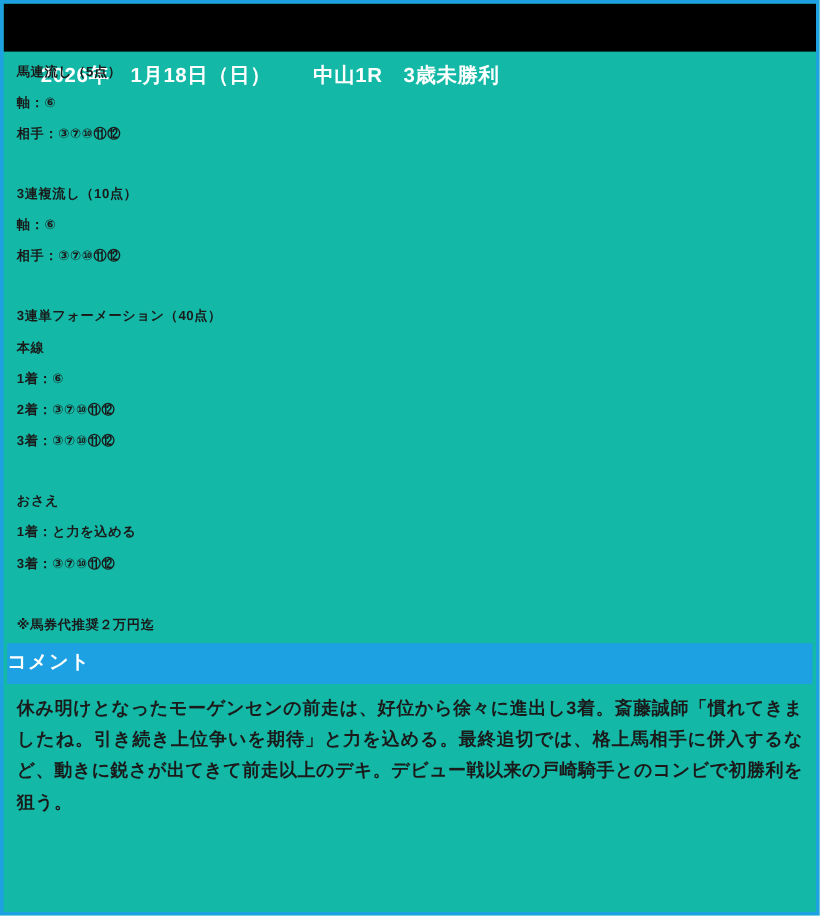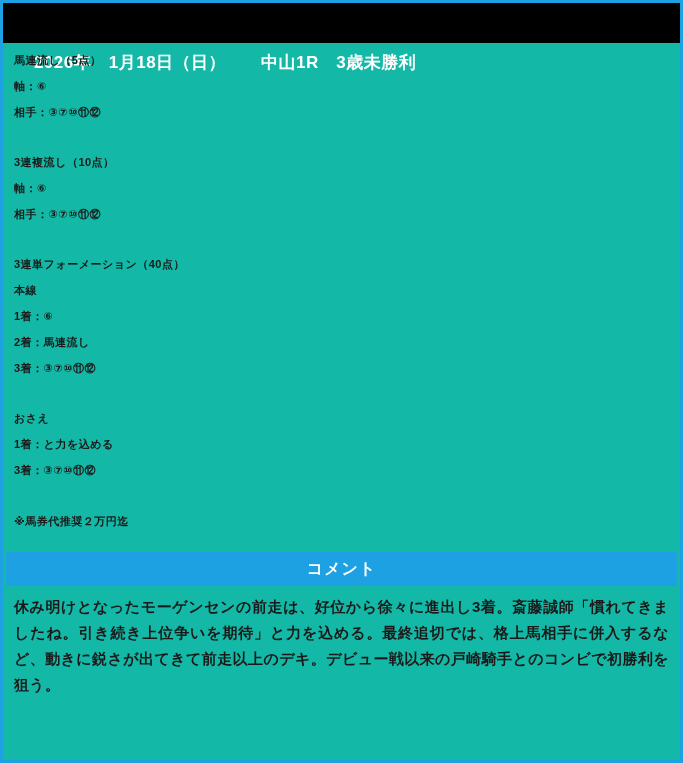--- a/index.html
+++ b/index.html
@@ -38,27 +38,26 @@
     letter-spacing: 0.5px;
   }
   .note-line {
     line-height: 26px;
     height: 26px;
     white-space: pre;
     letter-spacing: 0.5px;
     margin-top: 25px;
   }
   .comment-bar {
-    margin: 18px 3px 0 3px;
+    margin: 2px 3px 0 3px;
     height: 34px;
     background: #1da1e2;
     color: #ffffff;
     font-size: 16px;
     line-height: 34px;
-    text-align: center;
     letter-spacing: 1px;
   }
   .comment-body {
     padding: 8px 11px 0 11px;
     font-size: 15px;
     line-height: 26px;
     letter-spacing: 0.3px;
     text-align: justify;
   }
 </style>
@@ -82,21 +81,21 @@
     <div class="section">
       <div class="line">3連複流し（10点）</div>
       <div class="line">軸：⑥</div>
       <div class="line">相手：③⑦⑩⑪⑫</div>
     </div>
 
     <div class="section">
       <div class="line">3連単フォーメーション（40点）</div>
       <div class="line">本線</div>
       <div class="line">1着：⑥</div>
-      <div class="line">2着：馬連流し</div>
+      <div class="line">2着：③⑦⑩⑪⑫</div>
       <div class="line">3着：③⑦⑩⑪⑫</div>
     </div>
 
     <div class="section">
       <div class="line">おさえ</div>
       <div class="line">1着：と力を込める</div>
       <div class="line">3着：③⑦⑩⑪⑫</div>
     </div>
 
 

